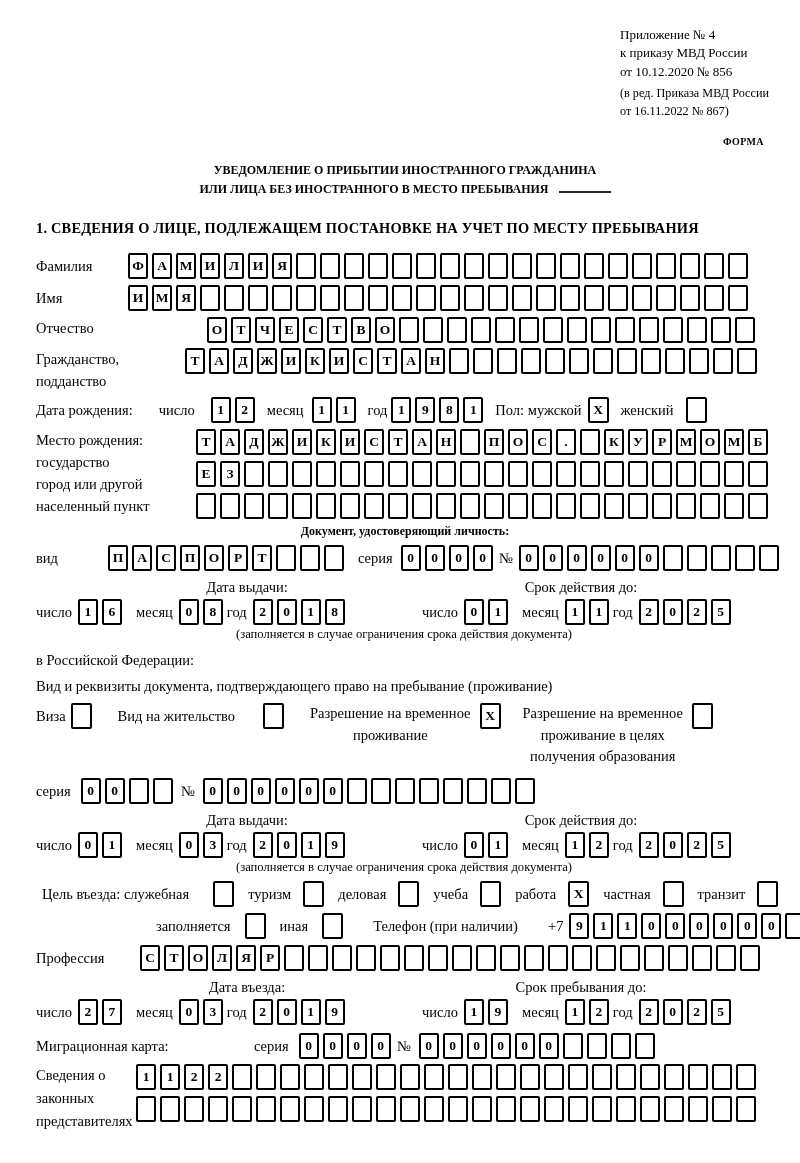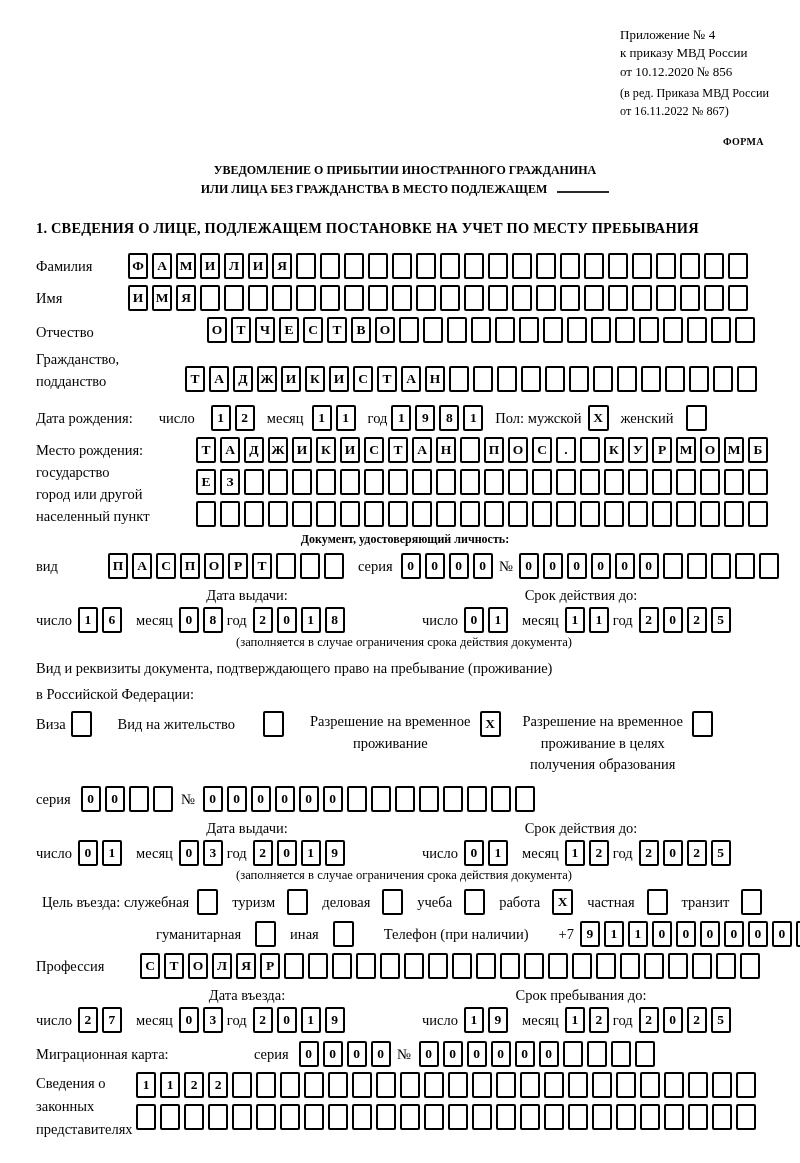--- a/index.html
+++ b/index.html
@@ -12,21 +12,21 @@
   }
   .ref-block{margin-left:584px;font-size:13px;line-height:1.42;}
   .ref-block .rline{white-space:nowrap;}
   .ref-block .small{font-size:12.2px;}
   .ref-block .gap-top{margin-top:4px;}
   .forma{text-align:right;font-weight:bold;font-size:10px;margin:16px 10px 0 0;letter-spacing:.4px;}
   .title{text-align:center;font-weight:bold;font-size:12px;line-height:1.55;margin-top:14px;}
   .blank-line{display:inline-block;width:52px;height:4px;border-bottom:2.5px solid #2a2a2a;margin-left:10px;}
   .section-h{font-weight:bold;font-size:14.4px;margin-top:22px;margin-bottom:16px;letter-spacing:.2px;}
 
-  .row{display:flex;align-items:flex-end;margin-bottom:5px;}
+  .row{display:flex;align-items:flex-start;margin-bottom:5px;}
   .lbl{line-height:26px;white-space:nowrap;}
   .lbl2{line-height:22px;white-space:nowrap;}
   .w92{width:92px;flex-shrink:0;}
   .w171{width:171px;flex-shrink:0;}
   .w149{width:149px;flex-shrink:0;}
   .w160{width:160px;flex-shrink:0;}
   .cells{display:flex;flex-wrap:nowrap;}
   .cell{
     box-sizing:border-box;flex-shrink:0;width:20px;height:26px;
     border:2px solid #000;border-radius:2px;margin-right:4px;
@@ -76,21 +76,21 @@
     <div class="rline">от 10.12.2020 № 856</div>
     <div class="rline small gap-top">(в ред. Приказа МВД России</div>
     <div class="rline small">от 16.11.2022 № 867)</div>
   </div>
 
   <div class="forma">ФОРМА</div>
 
   <div class="title">
     <div>УВЕДОМЛЕНИЕ О ПРИБЫТИИ ИНОСТРАННОГО ГРАЖДАНИНА</div>
     <div>
-      <span>ИЛИ ЛИЦА БЕЗ ГРАЖДАНСТВА В МЕСТО ПОДЛЕЖАЩЕМ</span><span class="blank-line"></span>
+      <span>ИЛИ ЛИЦА БЕЗ ИНОСТРАННОГО В МЕСТО ПРЕБЫВАНИЯ</span><span class="blank-line"></span>
     </div>
   </div>
 
   <div class="section-h">1. СВЕДЕНИЯ О ЛИЦЕ, ПОДЛЕЖАЩЕМ ПОСТАНОВКЕ НА УЧЕТ ПО МЕСТУ ПРЕБЫВАНИЯ</div>
 
   <div class="row mrow">
     <div class="lbl w92">Фамилия</div>
     <div class="cells">
         <span class="cell">Ф</span>
         <span class="cell">А</span>
@@ -229,21 +229,21 @@
         <span class="cell">1</span>
         <span class="cell">1</span>
       </span>
     <span class="lbl" style="margin:0 4px 0 8px">год</span>
     <span class="cells">
         <span class="cell">1</span>
         <span class="cell">9</span>
         <span class="cell">8</span>
         <span class="cell">1</span>
       </span>
-    <span class="lbl" style="margin:8px 6px 0 8px">Пол: мужской</span>
+    <span class="lbl" style="margin:0 6px 0 8px">Пол: мужской</span>
     <span class="cells cb">
         <span class="cell">X</span>
       </span>
     <span class="lbl" style="margin:0 12px 0 8px">женский</span>
     <span class="cells cb">
         <span class="cell"></span>
       </span>
   </div>
 
   <div class="row">
@@ -418,22 +418,22 @@
             <span class="cell">0</span>
             <span class="cell">2</span>
             <span class="cell">5</span>
           </span>
       </div>
     </div>
   </div>
   <div class="note">(заполняется в случае ограничения срока действия документа)</div>
 
   <div class="para">
+    <div>в Российской Федерации:</div>
     <div>Вид и реквизиты документа, подтверждающего право на пребывание (проживание)</div>
-    <div>в Российской Федерации:</div>
   </div>
 
   <div class="permits">
     <div class="pi">
       <span class="lbl">Виза</span>
       <span class="cells cb" style="margin-left:5px">
           <span class="cell"></span>
         </span>
     </div>
     <div class="pi" style="margin-left:22px">
@@ -535,21 +535,21 @@
             <span class="cell">2</span>
             <span class="cell">5</span>
           </span>
       </div>
     </div>
   </div>
   <div class="note">(заполняется в случае ограничения срока действия документа)</div>
 
   <div class="goal">
     <span class="lbl"></span>
-    <span class="lbl" style="margin-right:8px">Цель въезда: служебная</span>
+    <span class="lbl" style="margin-right:24px">Цель въезда: служебная</span>
     <span class="cells cb">
         <span class="cell"></span>
       </span>
     <span class="lbl">туризм</span>
     <span class="cells cb" style="margin-left:6px">
         <span class="cell"></span>
       </span>
     <span class="lbl">деловая</span>
     <span class="cells cb" style="margin-left:6px">
         <span class="cell"></span>
@@ -565,21 +565,21 @@
     <span class="lbl">частная</span>
     <span class="cells cb" style="margin-left:6px">
         <span class="cell"></span>
       </span>
     <span class="lbl">транзит</span>
     <span class="cells cb" style="margin-left:6px">
         <span class="cell"></span>
       </span>
   </div>
   <div class="goal indent120">
-    <span class="lbl">гуманитарная</span>
+    <span class="lbl">заполняется</span>
     <span class="cells cb" style="margin-left:8px">
         <span class="cell"></span>
       </span>
     <span class="lbl">иная</span>
     <span class="cells cb" style="margin-left:8px;margin-right:26px">
         <span class="cell"></span>
       </span>
     <span class="lbl" style="margin-right:30px">Телефон (при наличии)</span>
     <span class="lbl" style="margin-right:6px">+7</span>
     <span class="cells">

